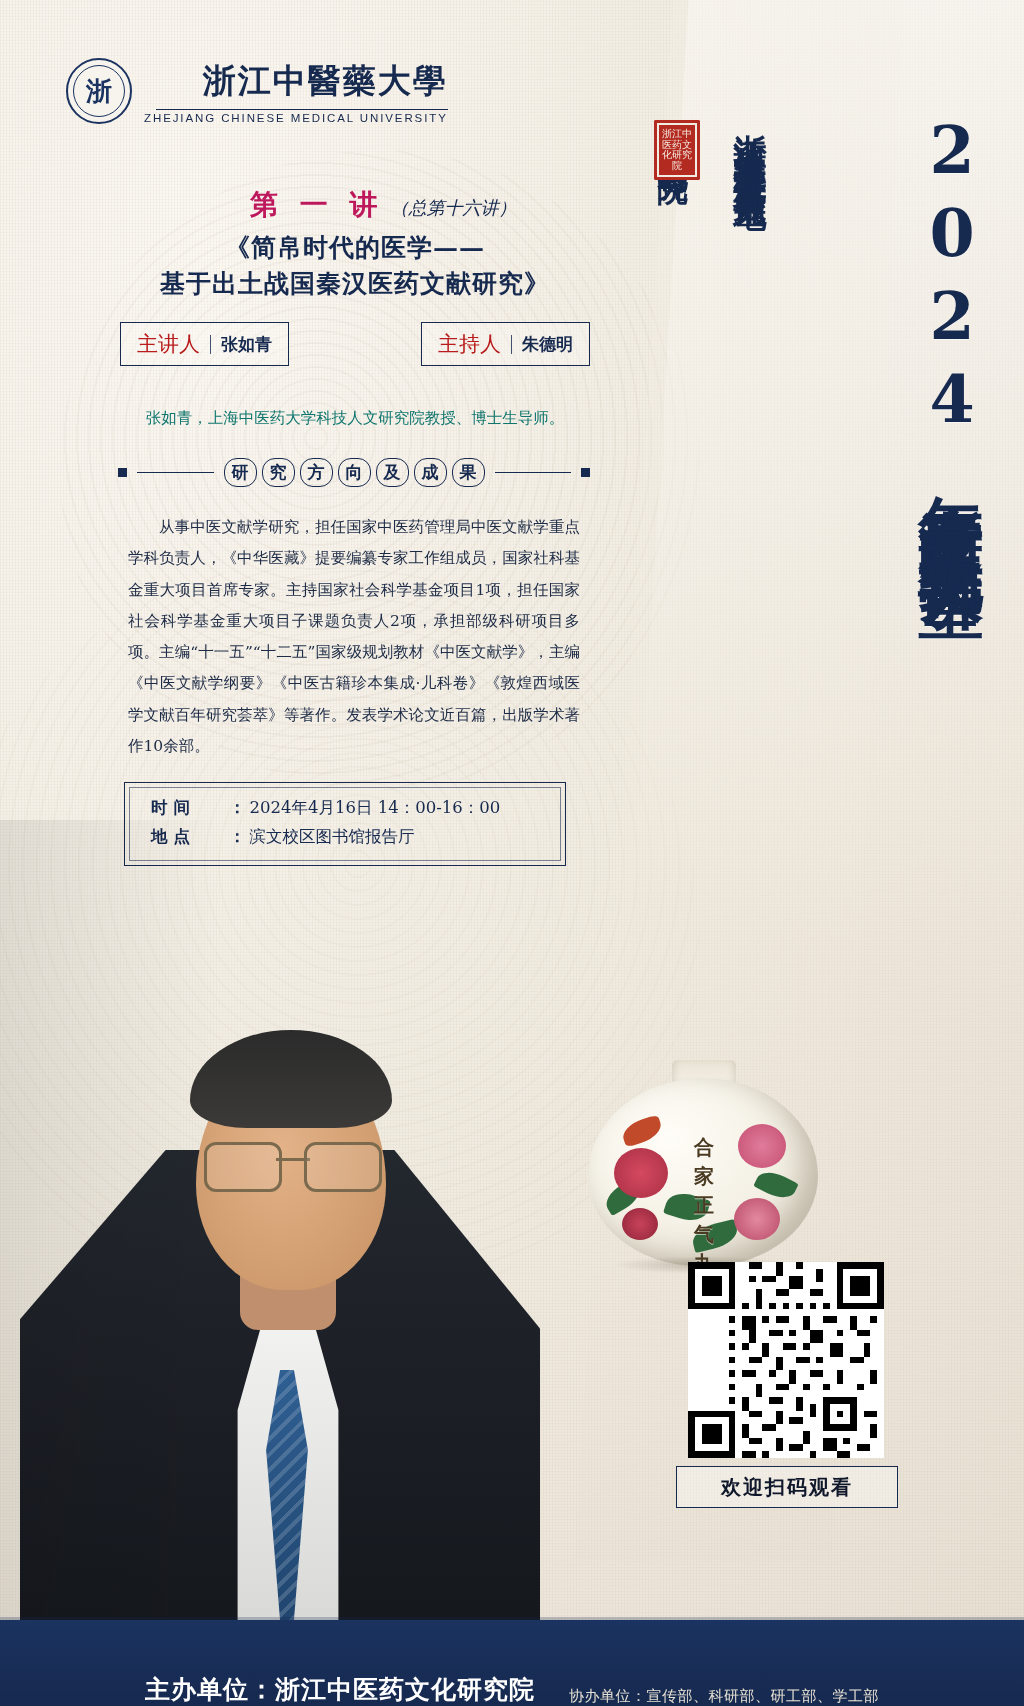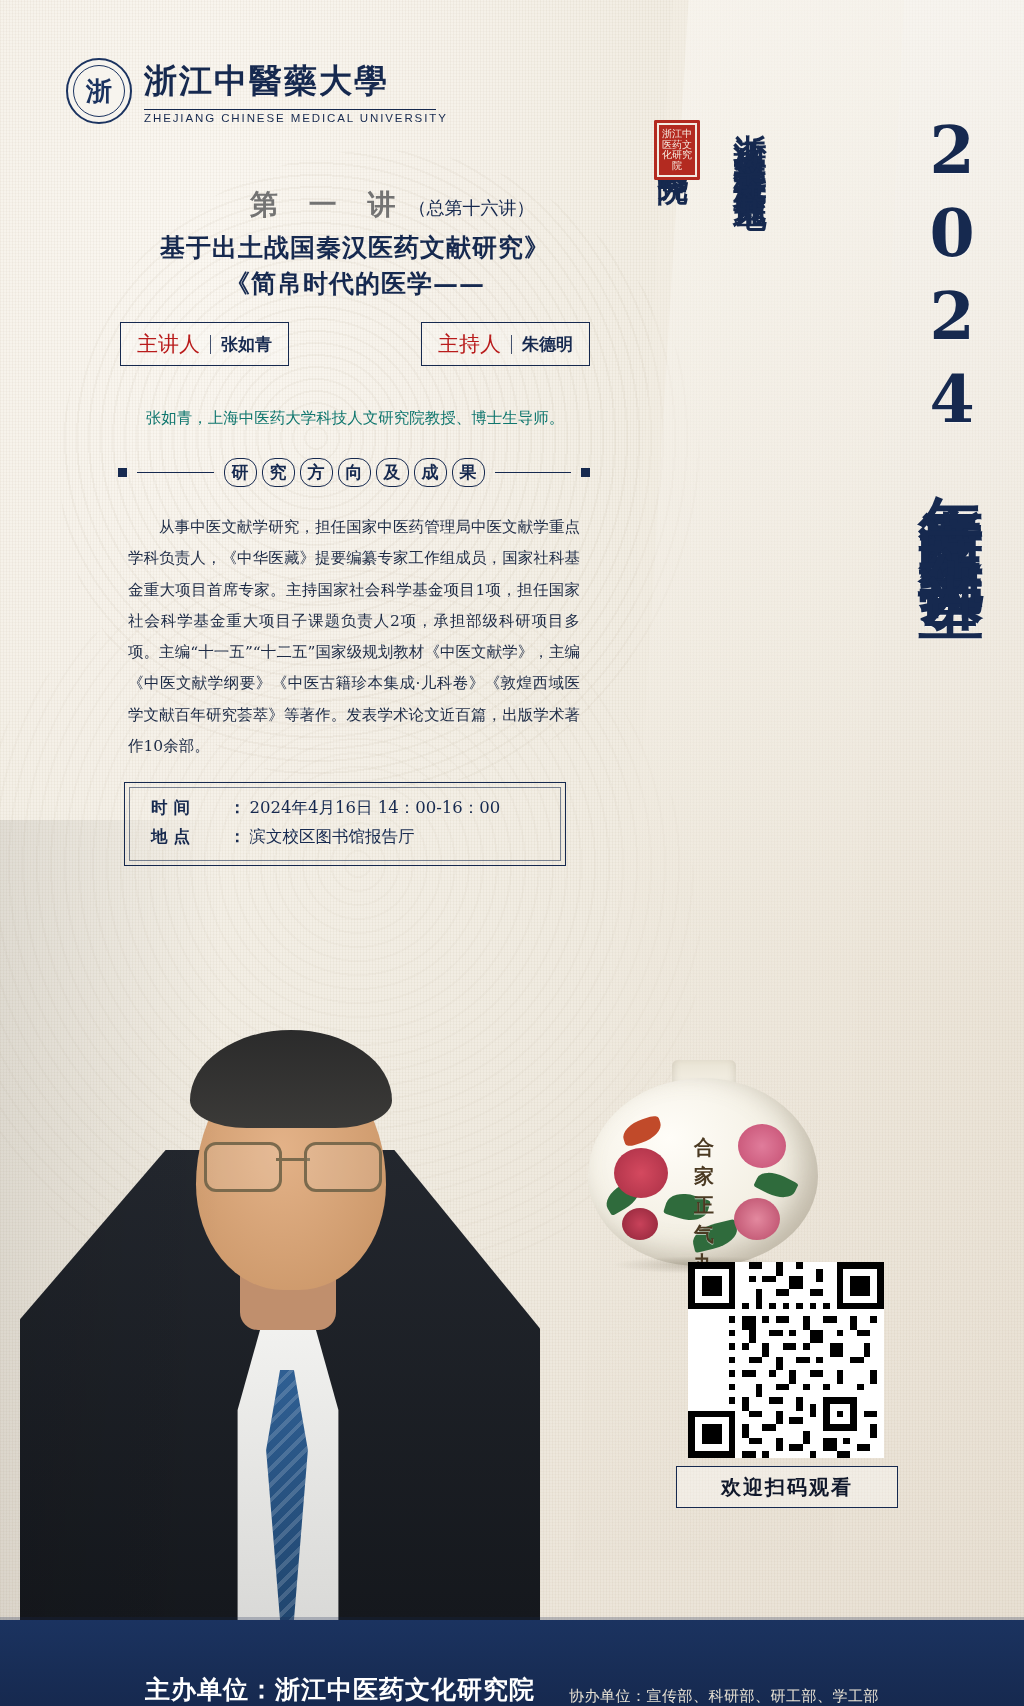--- a/index.html
+++ b/index.html
@@ -59,21 +59,21 @@
     border:2px solid #1b3360;position:relative;flex:none;
     background:#f7f4ee;
   }
   .logo-seal:before{
     content:"";position:absolute;inset:5px;border-radius:50%;border:1px solid #1b3360;
   }
   .logo-seal .seal-mark{
     position:absolute;left:50%;top:50%;transform:translate(-50%,-50%);
     font-size:26px;color:#1b3360;font-weight:bold;font-family:"DejaVu Serif",serif;
   }
-  .logo-text{display:flex;flex-direction:column;gap:2px;}
+  .logo-text{display:flex;flex-direction:column;gap:2px;align-items:flex-end;}
   .logo-cn{
     font-size:33px;color:#16294f;font-weight:bold;letter-spacing:2px;
     font-family:"DejaVu Serif","Liberation Serif",serif;
   }
   .logo-en{
     font-size:11.5px;color:#16294f;letter-spacing:1.9px;
   }
   .logo-rule{width:292px;height:1px;background:#16294f;margin-top:3px;}
 
   
@@ -109,25 +109,25 @@
     display:flex;align-items:center;justify-content:center;
     color:#f7efe4;font-size:10px;line-height:1.05;text-align:center;
     font-family:"DejaVu Serif",serif;letter-spacing:0;
   }
 
   
   .lecture-no{
     position:absolute;left:250px;top:186px;display:flex;align-items:baseline;
   }
   .lecture-no .n1{
-    font-size:28px;font-weight:bold;color:#737373;letter-spacing:7px;
-    font-family:Liberation Mono, monospace;
+    font-size:28px;font-weight:bold;color:#be185d;letter-spacing:7px;
+    font-family:Liberation Sans, sans-serif;
   }
   .lecture-no .n2{
-    font-size:18px;color:#16294f;margin-left:6px;font-family:"DejaVu Serif",serif;
+    font-size:18px;color:#16294f;margin-left:6px;font-family:"DejaVu Serif",serif;font-style:italic;
   }
   .talk-title{
     position:absolute;left:120px;top:230px;width:470px;text-align:center;
     font-size:25px;font-weight:bold;color:#16294f;line-height:1.45;
     font-family:"DejaVu Serif","Liberation Serif",serif;letter-spacing:1px;
   }
 
   .person-row{position:absolute;left:120px;top:322px;width:470px;display:flex;justify-content:space-between;}
   .person-box{
     border:1.5px solid #16294f;padding:7px 16px;display:flex;align-items:center;gap:10px;
@@ -326,22 +326,22 @@
 <div class="seal-red">
   <div class="inner">浙江中医药文化研究院</div>
 </div>
 
 <div class="lecture-no">
   <span class="n1">第 一 讲</span>
   <span class="n2">（总第十六讲）</span>
 </div>
 
 <div class="talk-title">
+  <div>《简帛时代的医学——</div>
   <div>基于出土战国秦汉医药文献研究》</div>
-  <div>《简帛时代的医学——</div>
 </div>
 
 <div class="person-row">
   <div class="person-box">
     <span class="role">主讲人</span>
     <span class="divider"></span>
     <span class="name">张如青</span>
   </div>
   <div class="person-box">
     <span class="role">主持人</span>

